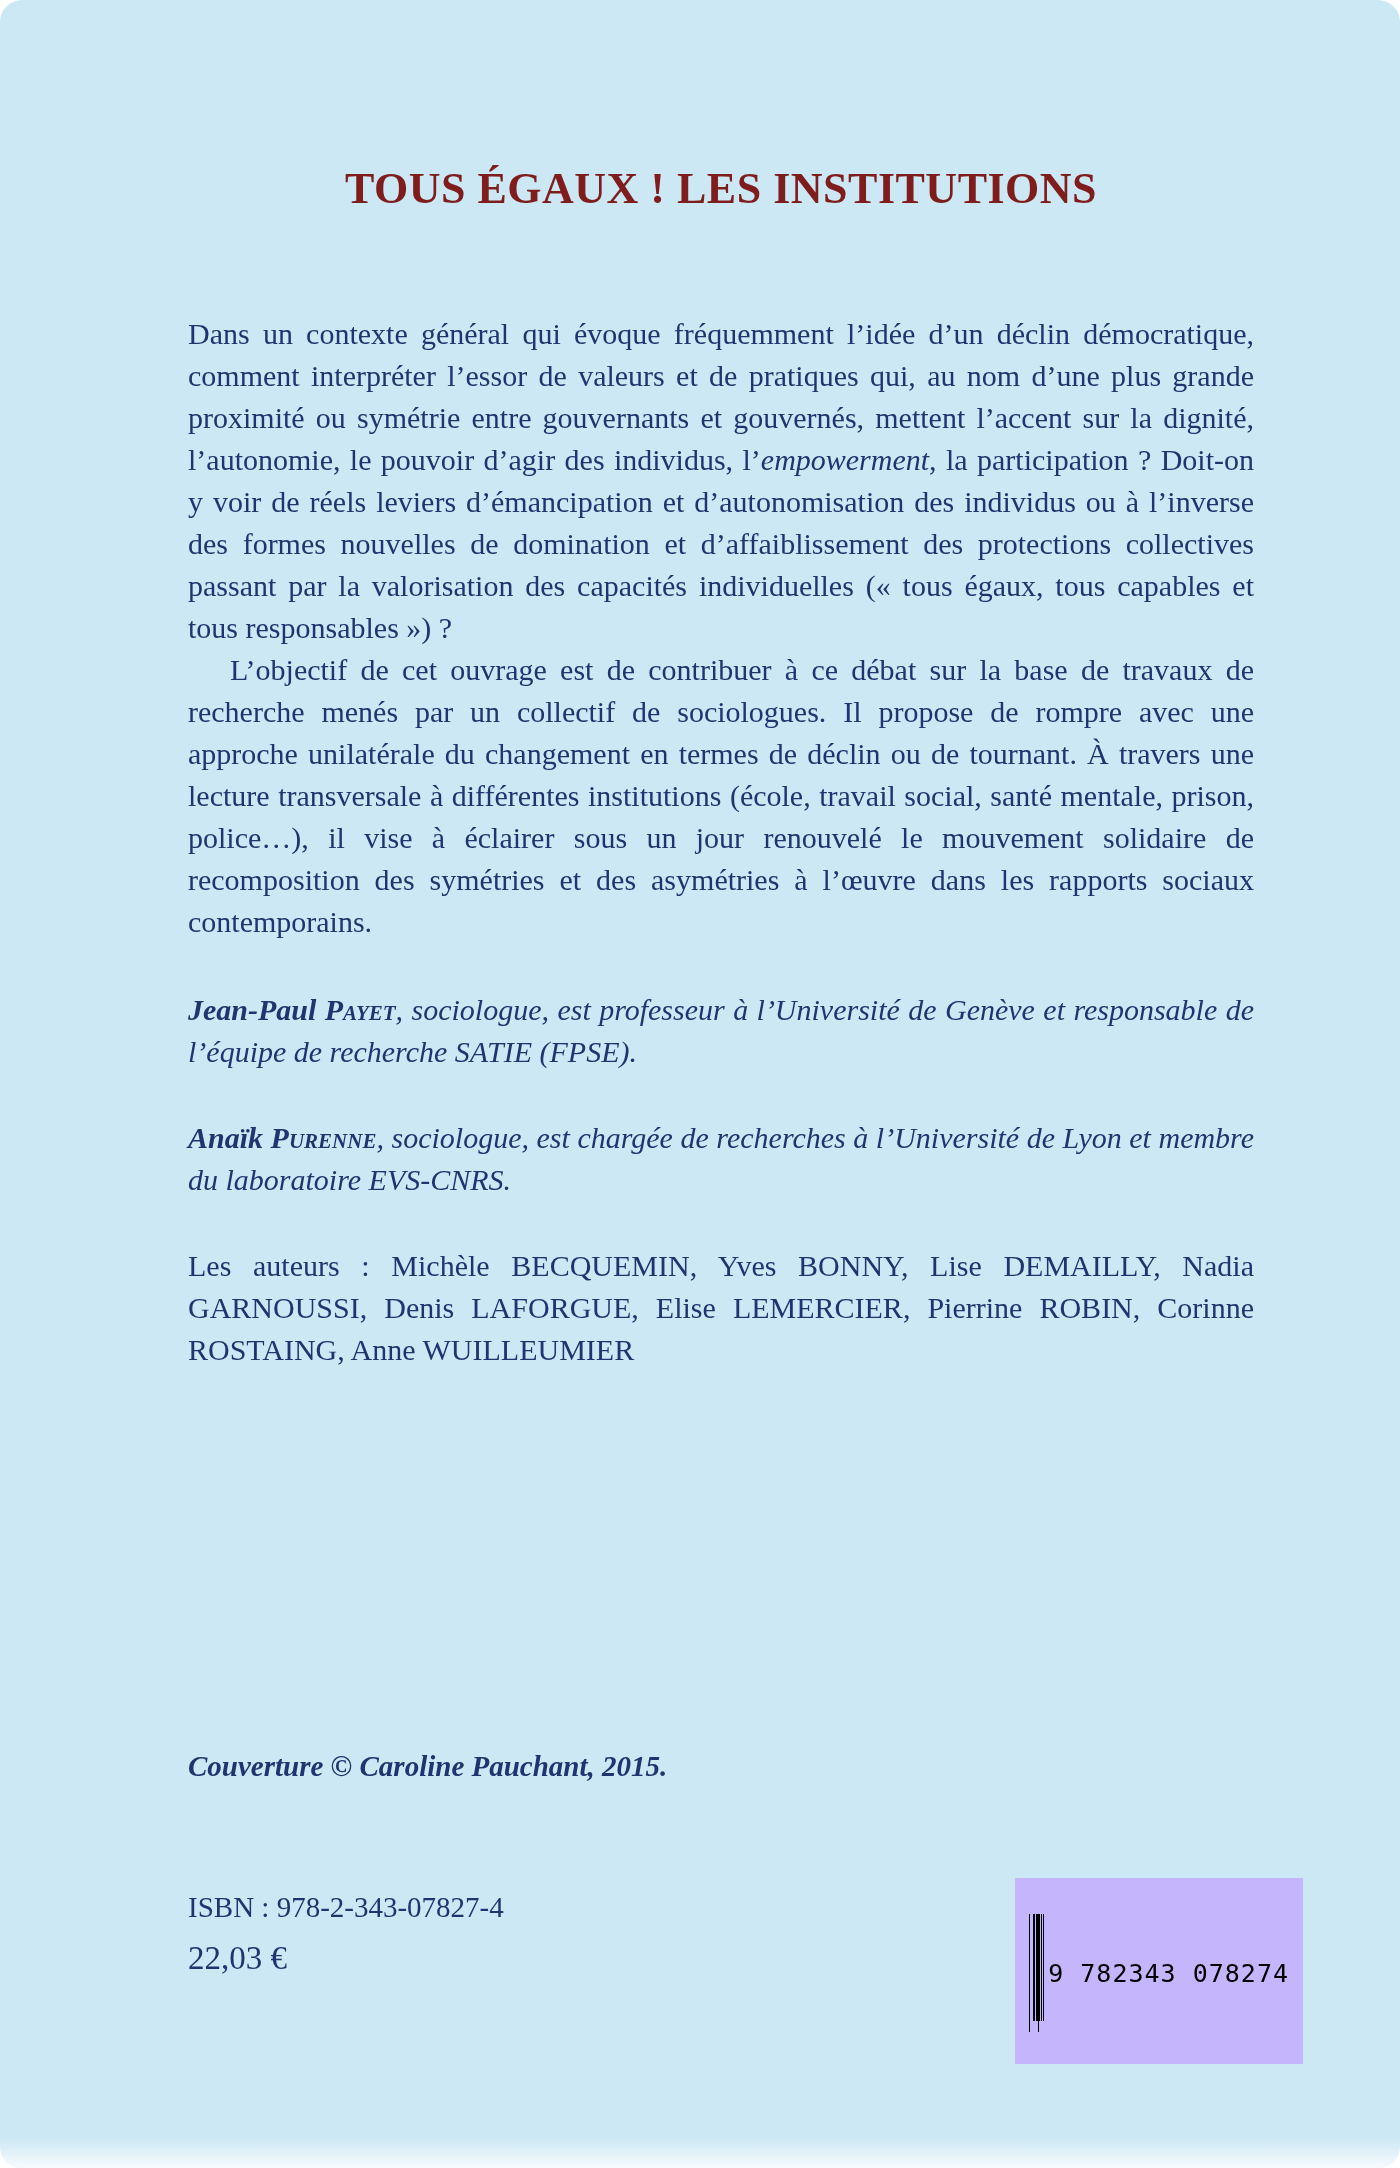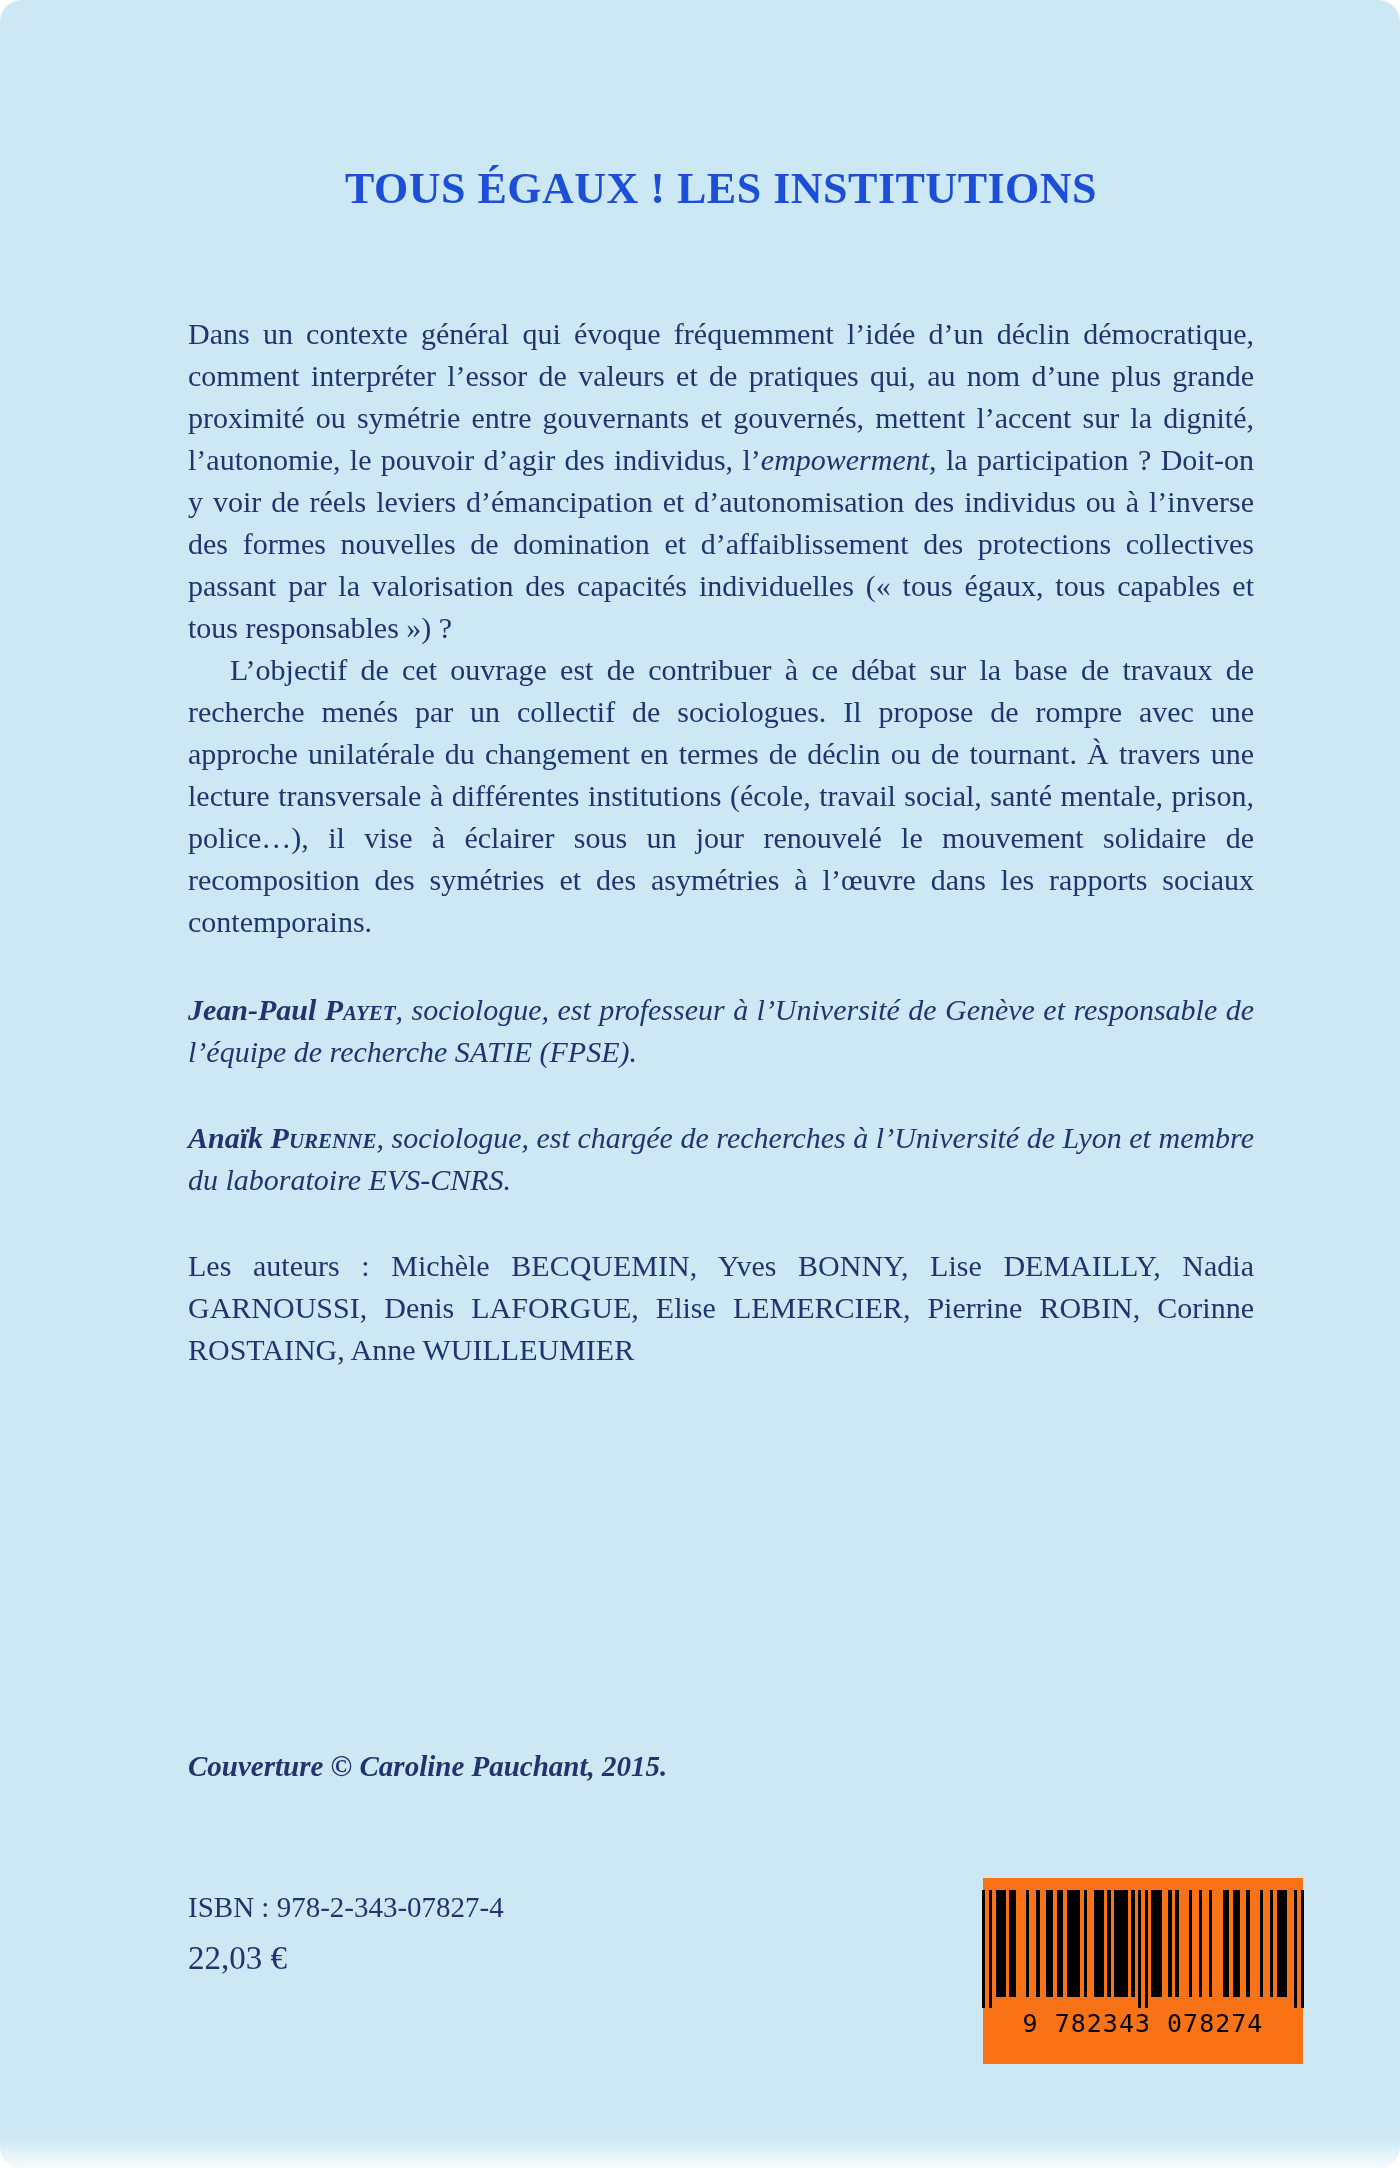--- a/index.html
+++ b/index.html
@@ -71,25 +71,25 @@
   }
   .price {
     margin-top: 10px;
     font-size: 33px;
     line-height: 1.3;
   }
   .barcode-box {
     position: absolute;
     top: 1878px;
     right: 97px;
-    width: 320px;
+    width: 288px;
     height: 186px;
-    background: #f97316;
+    background: #c4b5fd;
     display: flex;
-    flex-direction: column;
+    flex-direction: row;
     align-items: center;
     justify-content: flex-start;
     padding: 12px 14px 8px 14px;
   }
   .barcode-box svg {
     width: 322px;
     height: 118px;
     display: block;
   }
   .barcode-number {
@@ -99,21 +99,21 @@
     letter-spacing: 1px;
     margin-top: 1px;
     white-space: nowrap;
   }
 </style>
 </head>
 <body>
 
 <div class="page" style="background: rgb(205, 232, 245); color: rgb(32, 53, 111);">
 
-  <h1 class="title" style="color: #1d4ed8;">
+  <h1 class="title" style="color: #7f1d1d;">
     <span>TOUS ÉGAUX ! LES INSTITUTIONS</span><br>
   </h1>
 
   <div class="blurb">
     <p><span>Dans un contexte général qui évoque fréquemment l’idée d’un déclin démocratique, comment interpréter l’essor de valeurs et de pratiques qui, au nom d’une plus grande proximité ou symétrie entre gouvernants et gouvernés, mettent l’accent sur la dignité, l’autonomie, le pouvoir d’agir des individus, l’</span><em>empowerment</em><span>, la participation ? Doit-on y voir de réels leviers d’émancipation et d’autonomisation des individus ou à l’inverse des formes nouvelles de domination et d’affaiblissement des protections collectives passant par la valorisation des capacités individuelles (« tous égaux, tous capables et tous responsables ») ?</span></p>
     <p class="indent">L’objectif de cet ouvrage est de contribuer à ce débat sur la base de travaux de recherche menés par un collectif de sociologues. Il propose de rompre avec une approche unilatérale du changement en termes de déclin ou de tournant. À travers une lecture transversale à différentes institutions (école, travail social, santé mentale, prison, police…), il vise à éclairer sous un jour renouvelé le mouvement solidaire de recomposition des symétries et des asymétries à l’œuvre dans les rapports sociaux contemporains.</p>
   </div>
 
   <p class="bio"><span class="name"><span>Jean-Paul </span><span class="sc">Payet</span></span><span>, sociologue, est professeur à l’Université de Genève et responsable de l’équipe de recherche SATIE (FPSE).</span></p>
 

